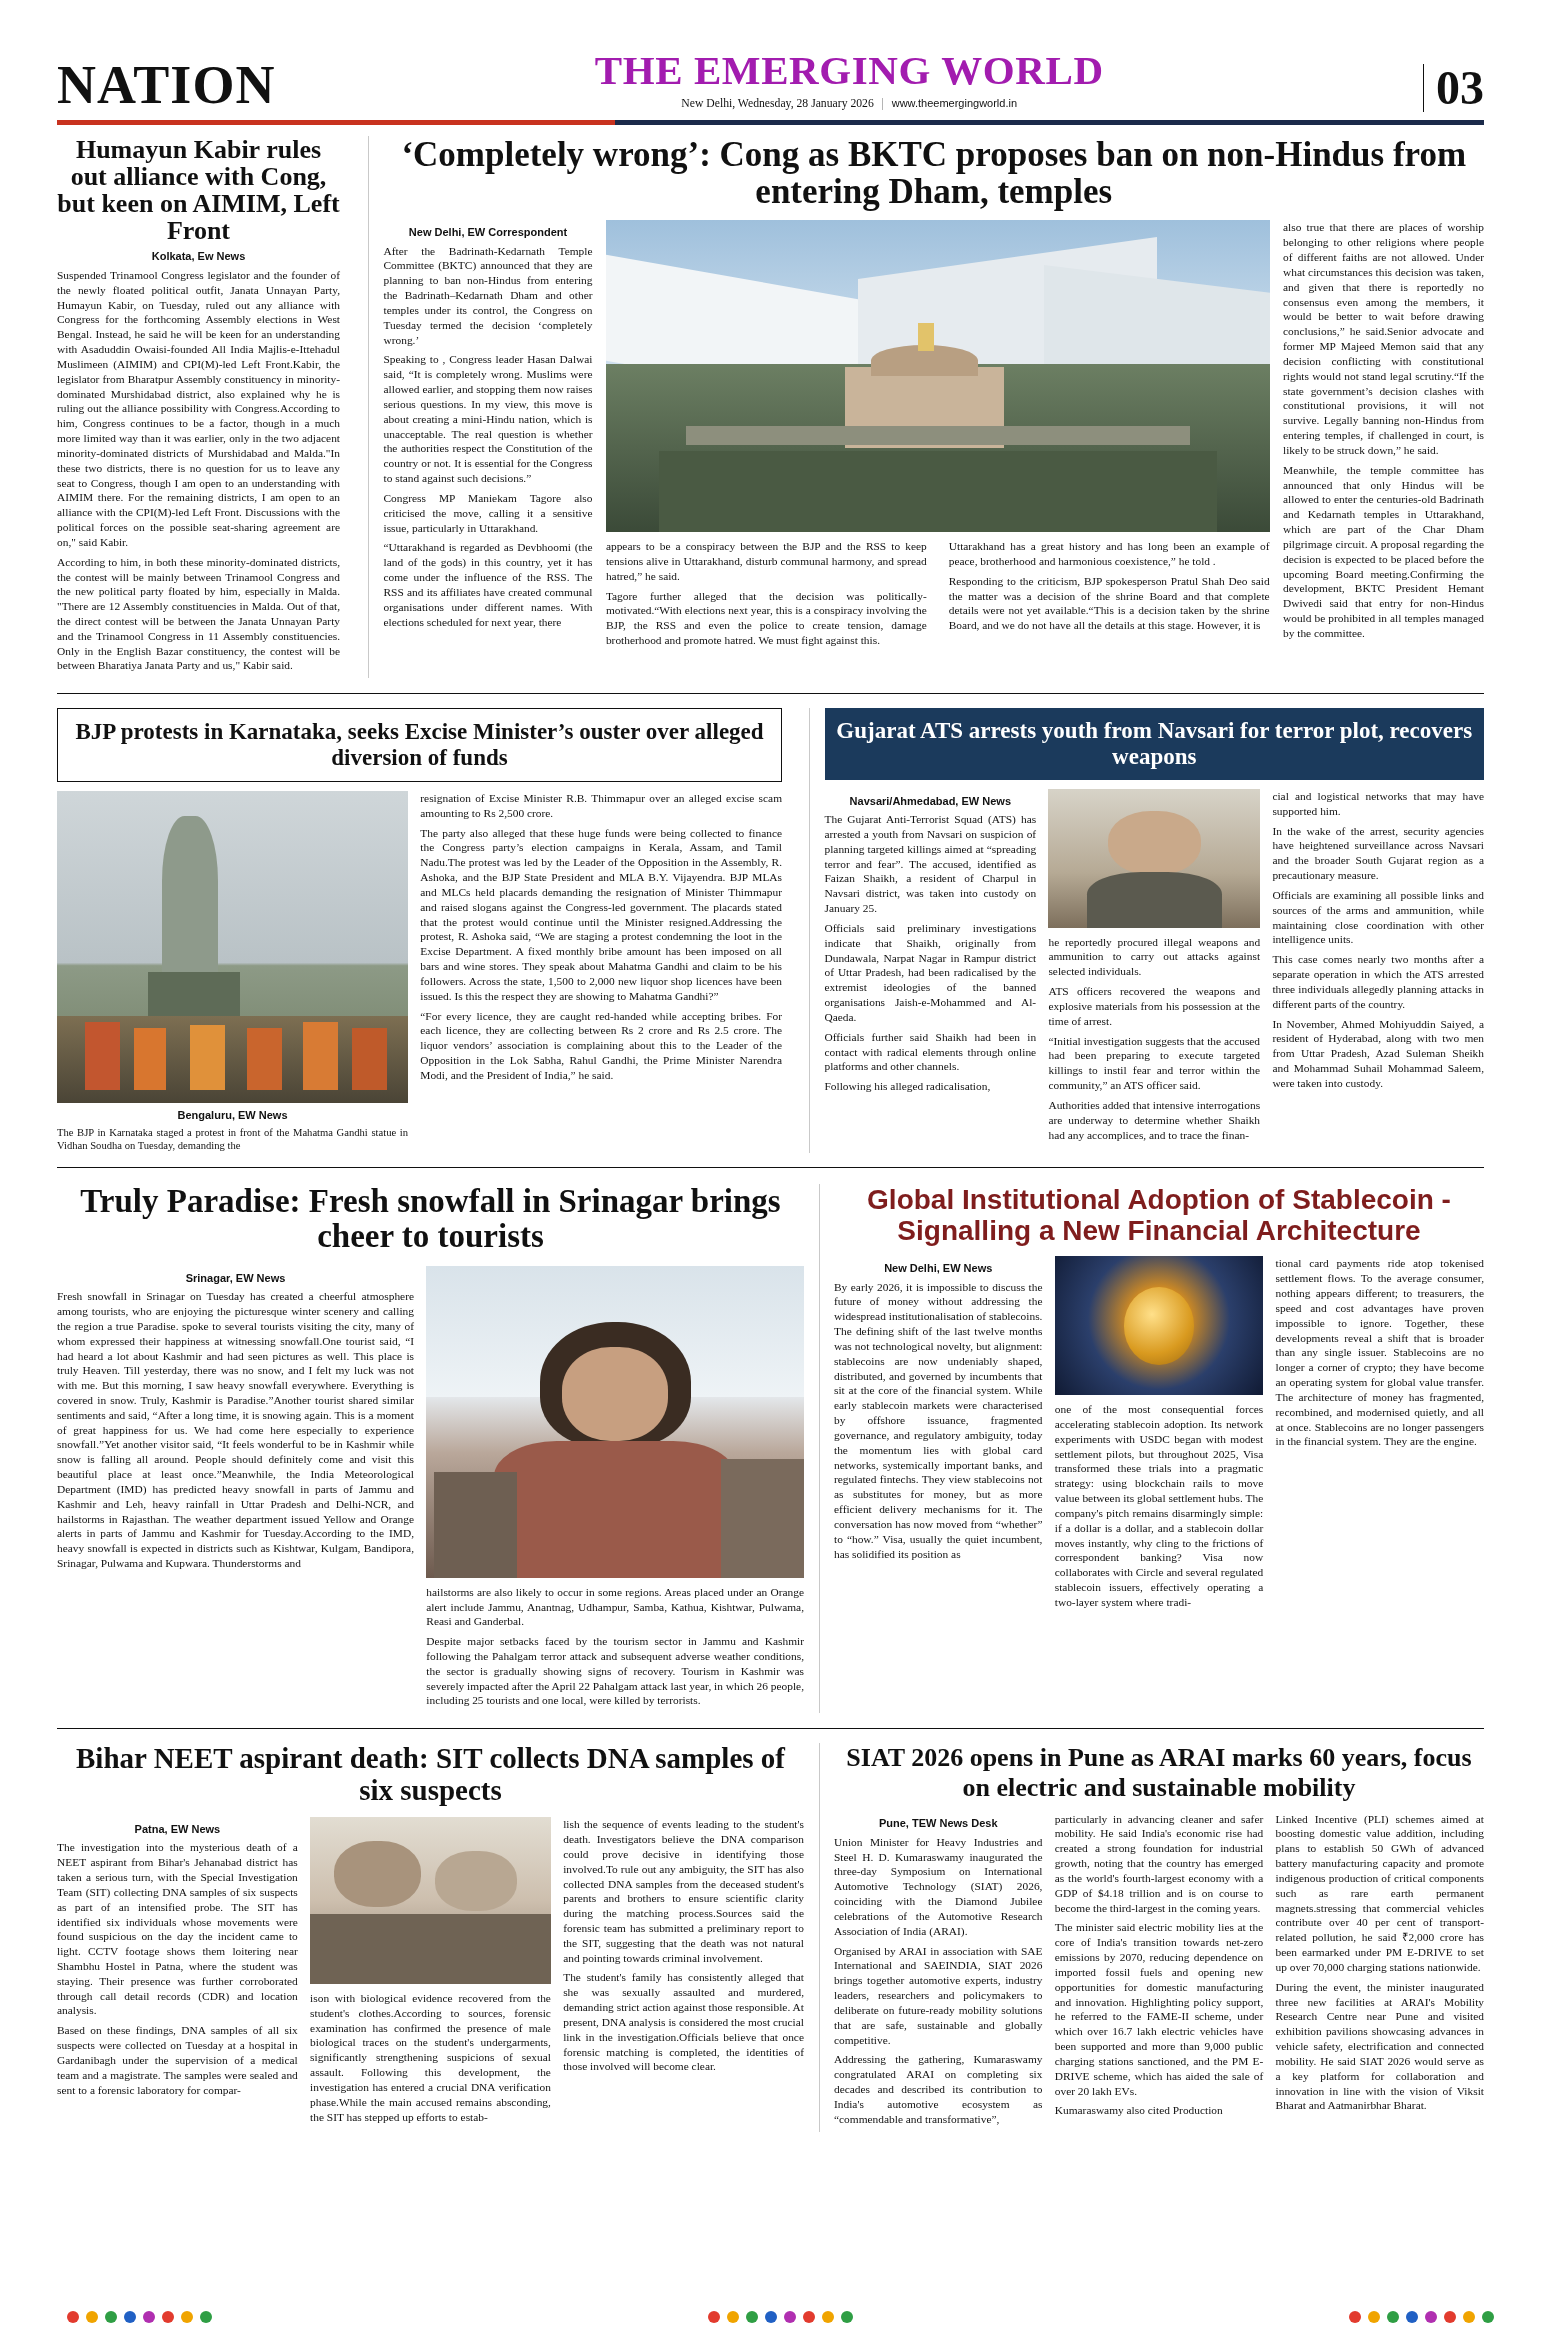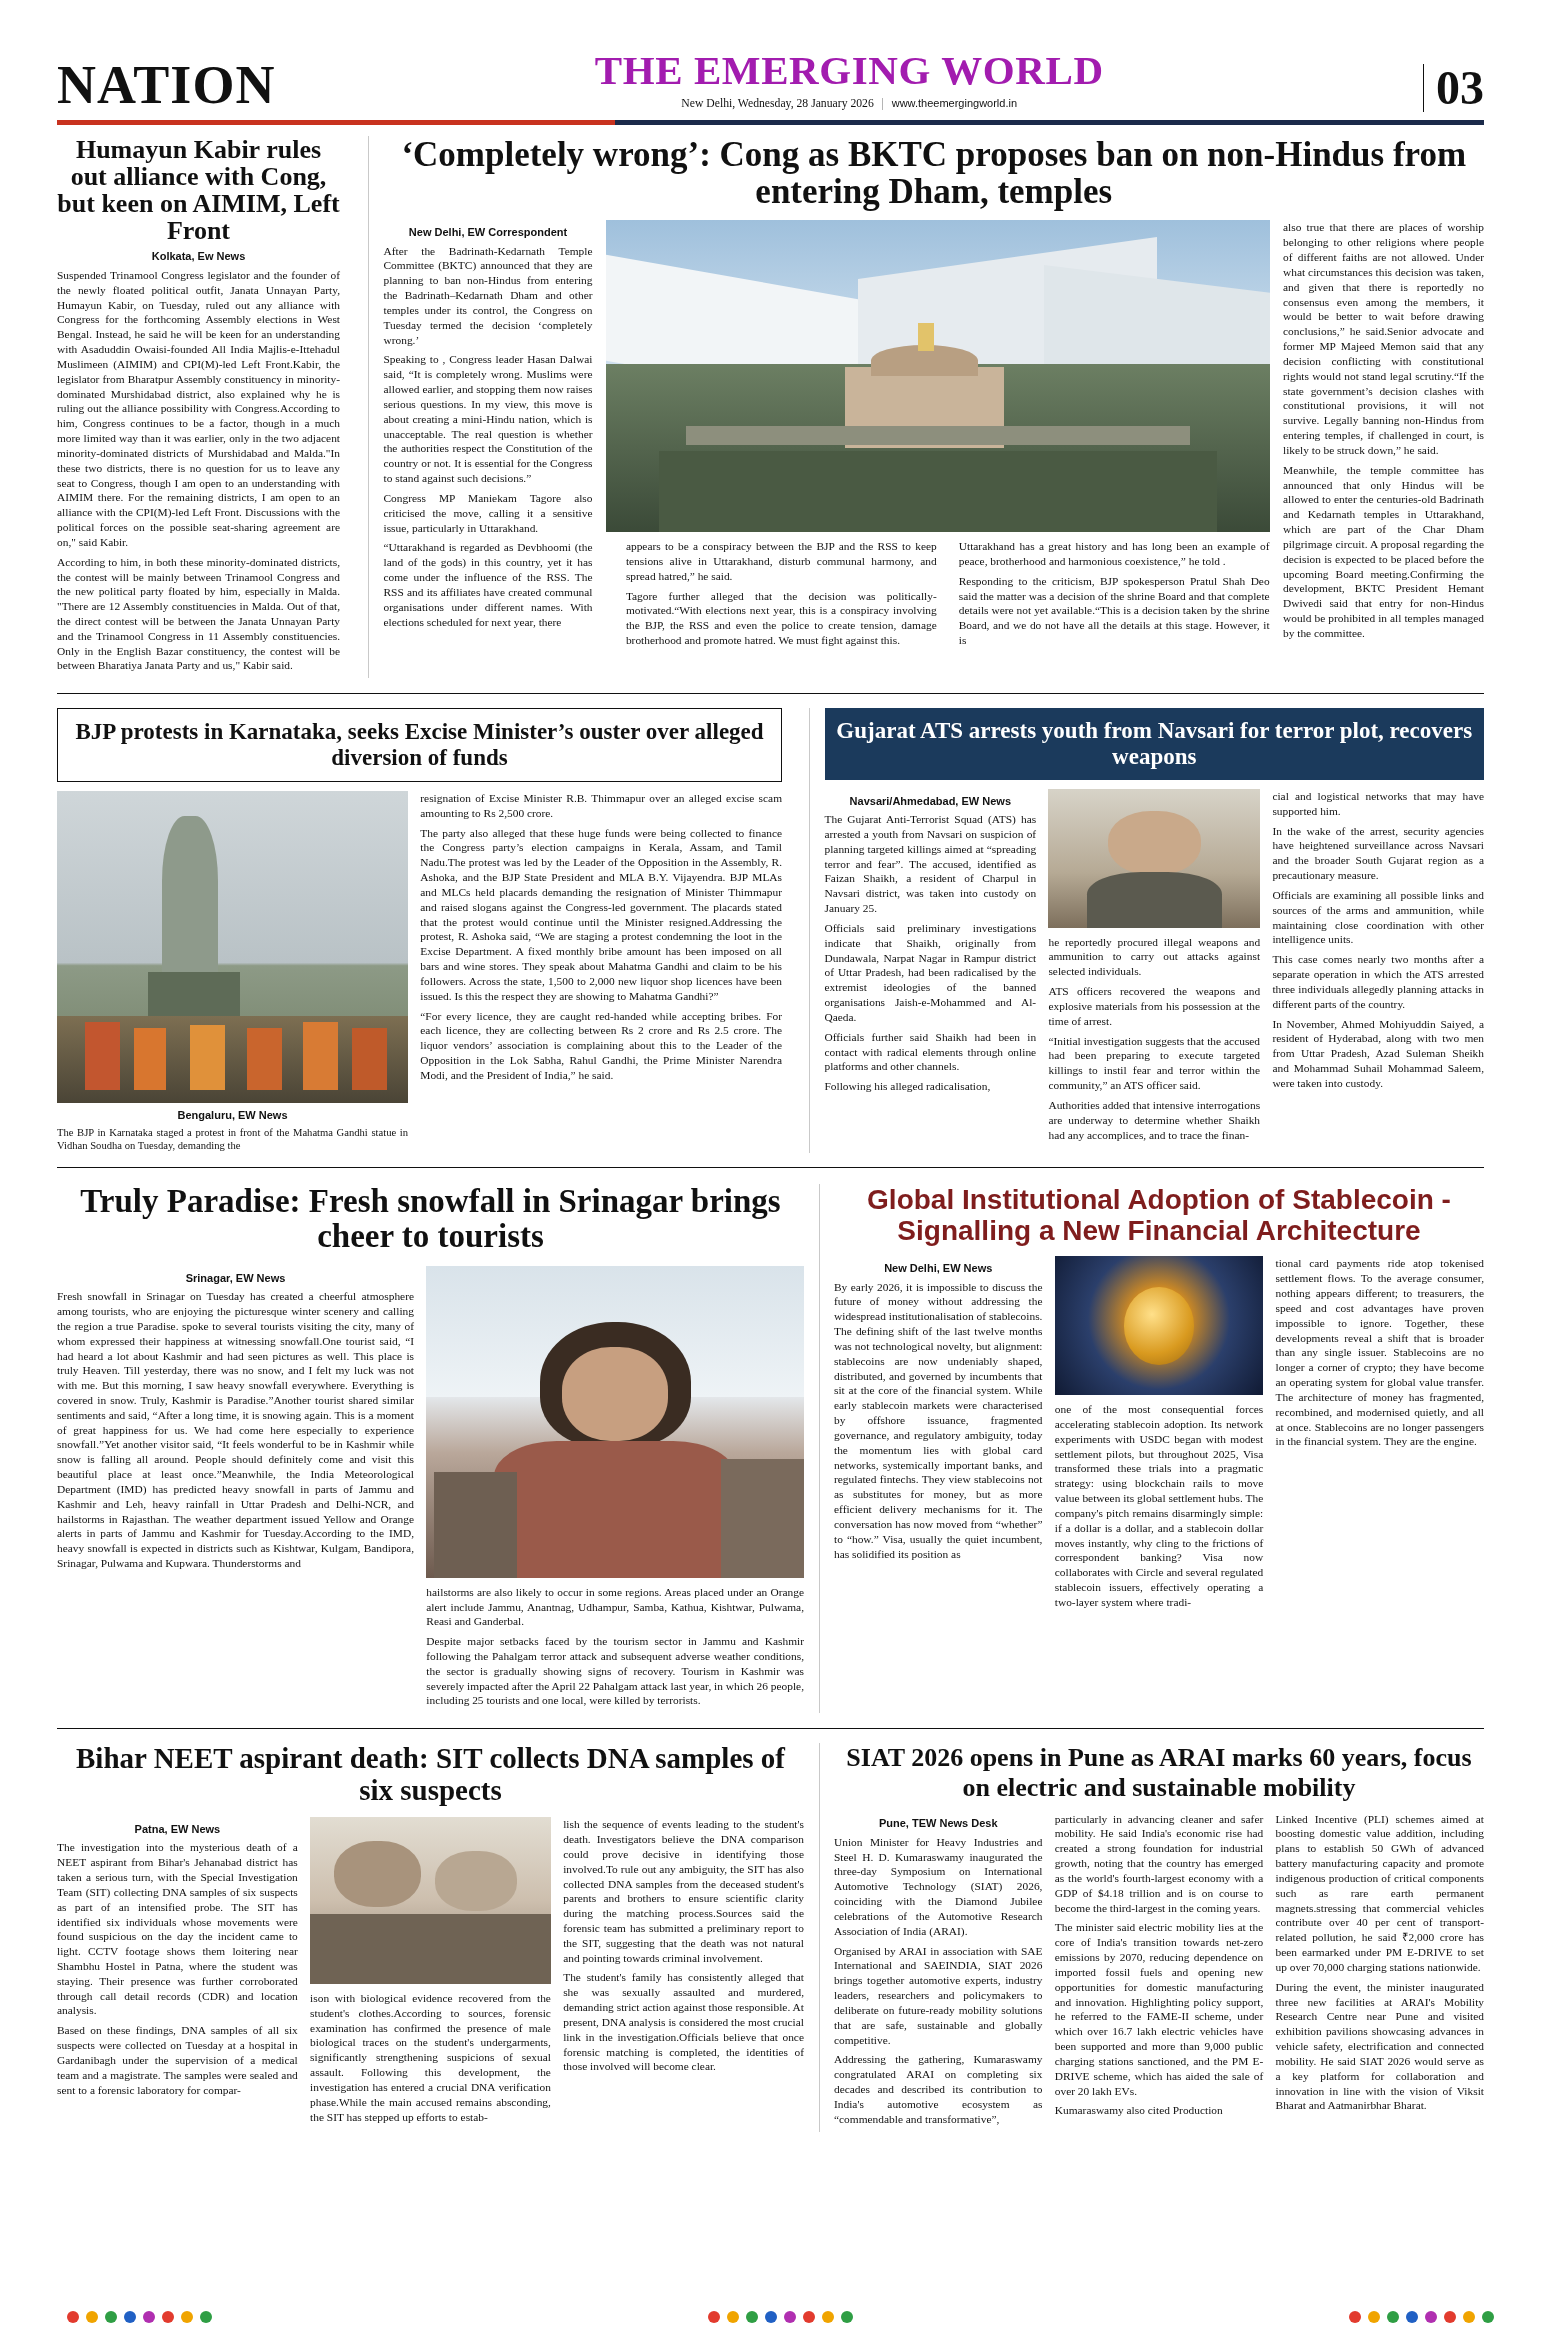--- a/index.html
+++ b/index.html
@@ -140,21 +140,21 @@
               <div class="mt" style="left:-5%;top:18%;width:48%;height:34%;background:#f2f5f7;transform:skewY(10deg);"></div>
               <div class="mt" style="left:38%;top:12%;width:45%;height:38%;background:#e6ebef;transform:skewY(-8deg);"></div>
               <div class="mt" style="left:66%;top:20%;width:44%;height:32%;background:#dfe6ea;transform:skewY(7deg);"></div>
               <div class="mt" style="left:0;top:46%;width:100%;height:54%;background:linear-gradient(#6c7f63,#3b4a38);"></div>
               <div class="mt" style="left:36%;top:47%;width:24%;height:26%;background:#c9b49a;"></div>
               <div class="mt" style="left:40%;top:40%;width:16%;height:10%;background:#b89f82;border-radius:50% 50% 0 0;"></div>
               <div class="mt" style="left:47%;top:33%;width:2.5%;height:9%;background:#e2c36a;"></div>
               <div class="mt" style="left:12%;top:66%;width:76%;height:6%;background:#8d8f7d;"></div>
               <div class="mt" style="left:8%;top:74%;width:84%;height:26%;background:#4a5a43;"></div>
             </div>
-            <div class="two-col" style="gap:22px;margin-top:6.7px;margin-left:20px;">
+            <div class="two-col" style="gap:22px;margin-top:6.7px;">
               <div style="flex:1;">
                 <p class="body">appears to be a conspiracy between the BJP and the RSS to keep tensions alive in Uttarakhand, disturb communal harmony, and spread hatred,” he said.</p>
                 <p class="body">Tagore further alleged that the decision was politically-motivated.“With elections next year, this is a conspiracy involving the BJP, the RSS and even the police to create tension, damage brotherhood and promote hatred. We must fight against this.</p>
               </div>
               <div style="flex:1;">
                 <p class="body">Uttarakhand has a great history and has long been an example of peace, brotherhood and harmonious coexistence,” he told .</p>
                 <p class="body">Responding to the criticism, BJP spokesperson Pratul Shah Deo said the matter was a decision of the shrine Board and that complete details were not yet available.“This is a decision taken by the shrine Board, and we do not have all the details at this stage. However, it is</p>
               </div>
             </div>
           </div>

